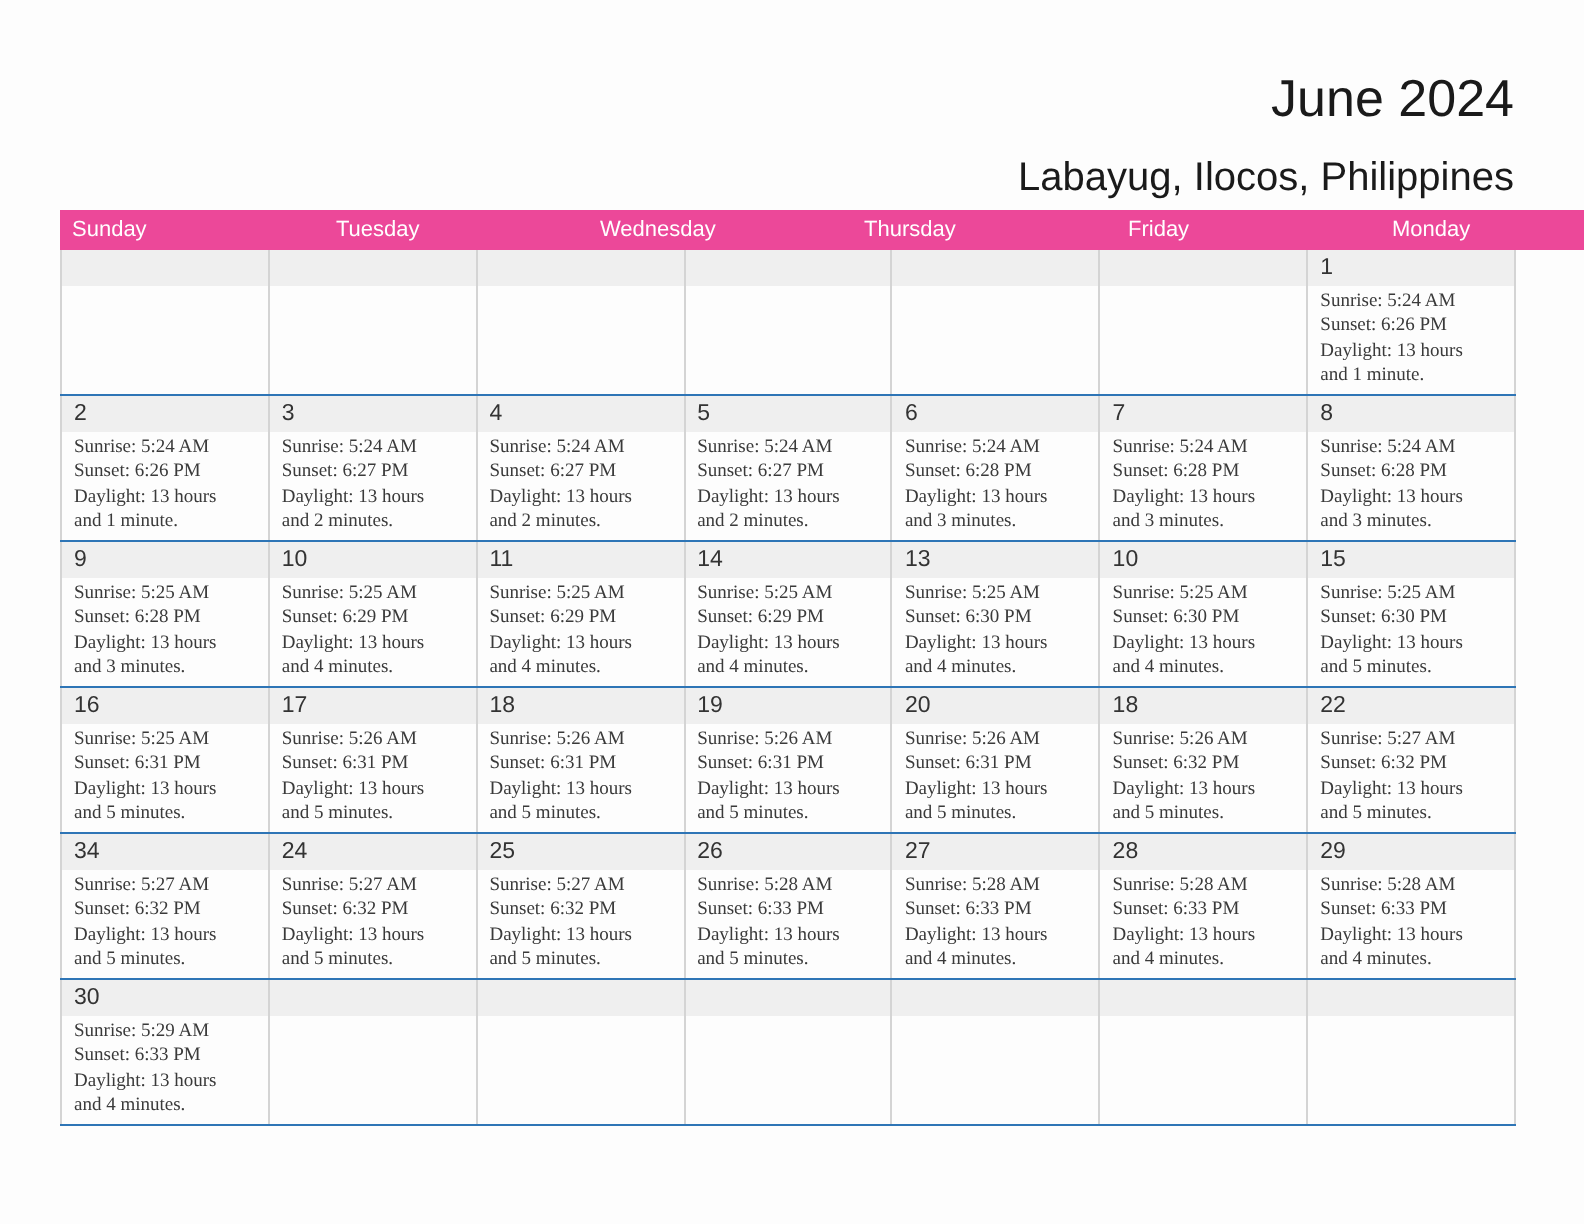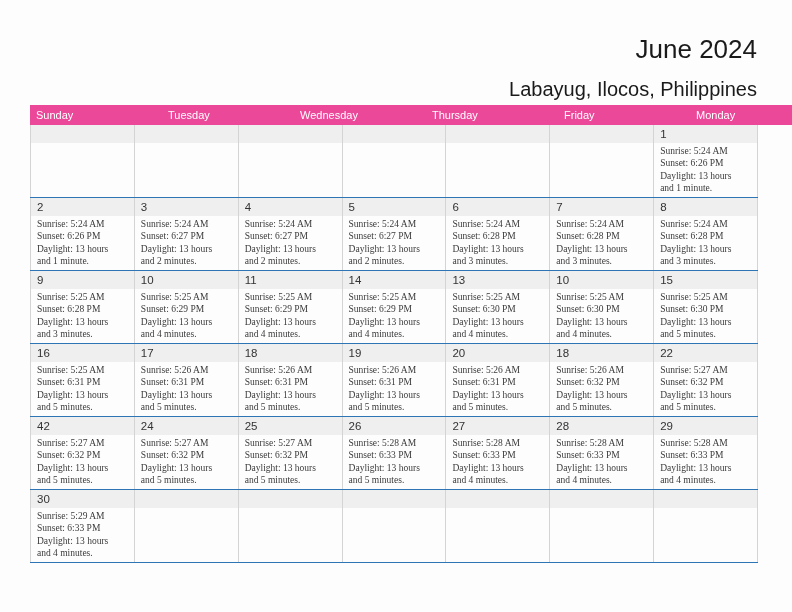--- a/index.html
+++ b/index.html
@@ -393,21 +393,21 @@
             <div class="day-info">
               <div>Sunrise: 5:27 AM</div>
               <div>Sunset: 6:32 PM</div>
               <div>Daylight: 13 hours</div>
               <div>and 5 minutes.</div>
             </div>
           </div>
         </div>
         <div class="week-row">
           <div class="day-cell">
-            <div class="day-number-band">42</div>
+            <div class="day-number-band">34</div>
             <div class="day-info">
               <div>Sunrise: 5:27 AM</div>
               <div>Sunset: 6:32 PM</div>
               <div>Daylight: 13 hours</div>
               <div>and 5 minutes.</div>
             </div>
           </div>
           <div class="day-cell">
             <div class="day-number-band">24</div>
             <div class="day-info">

